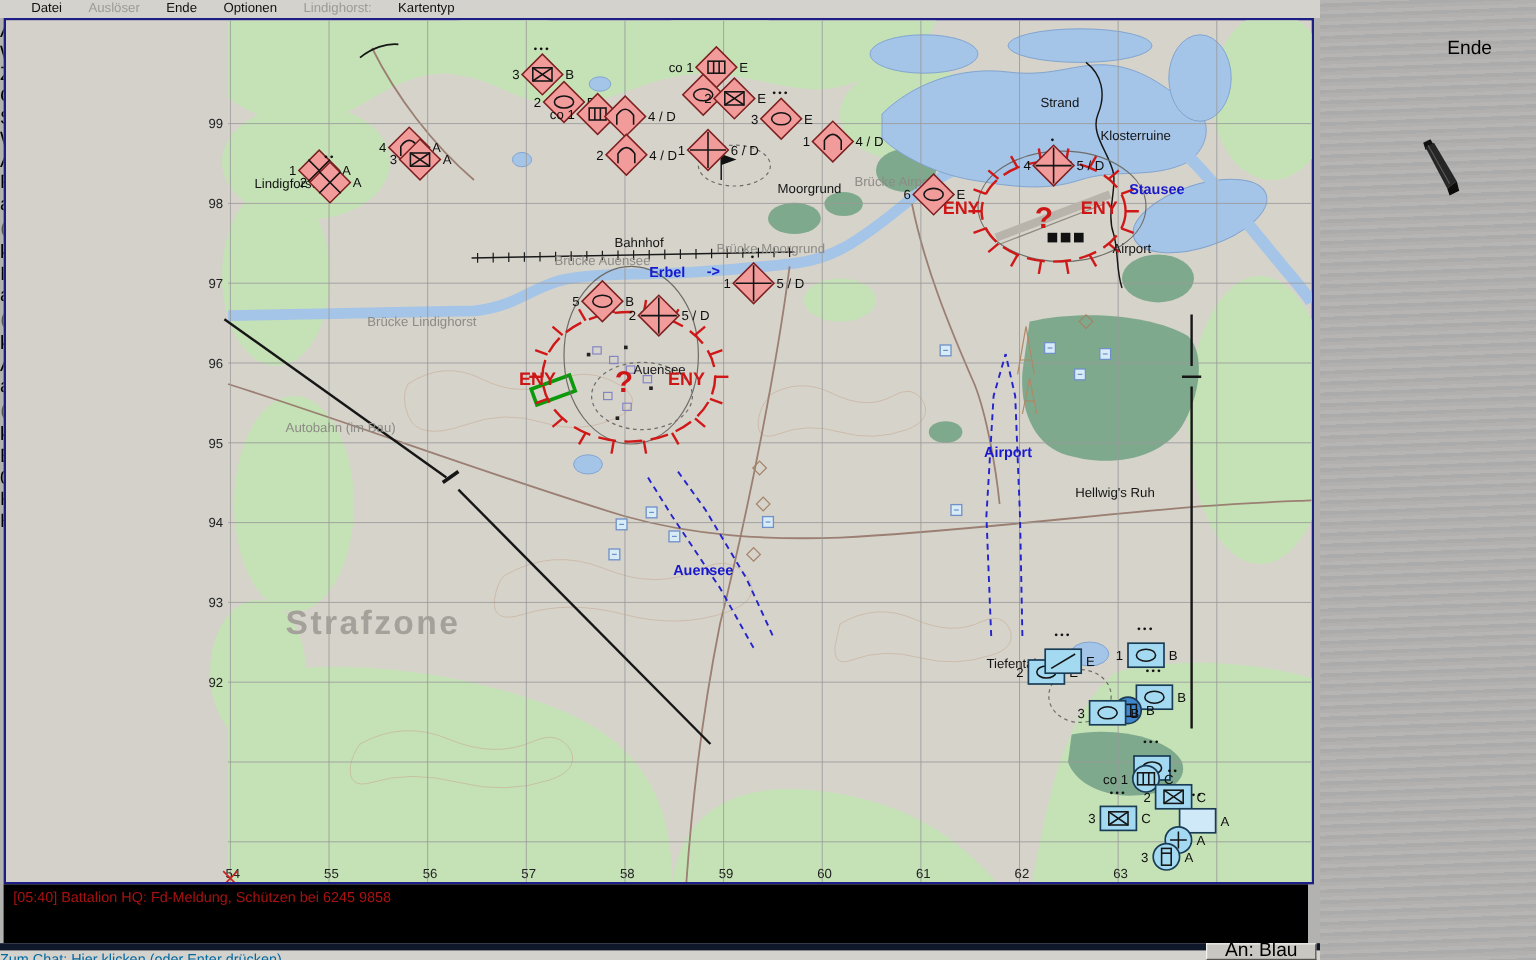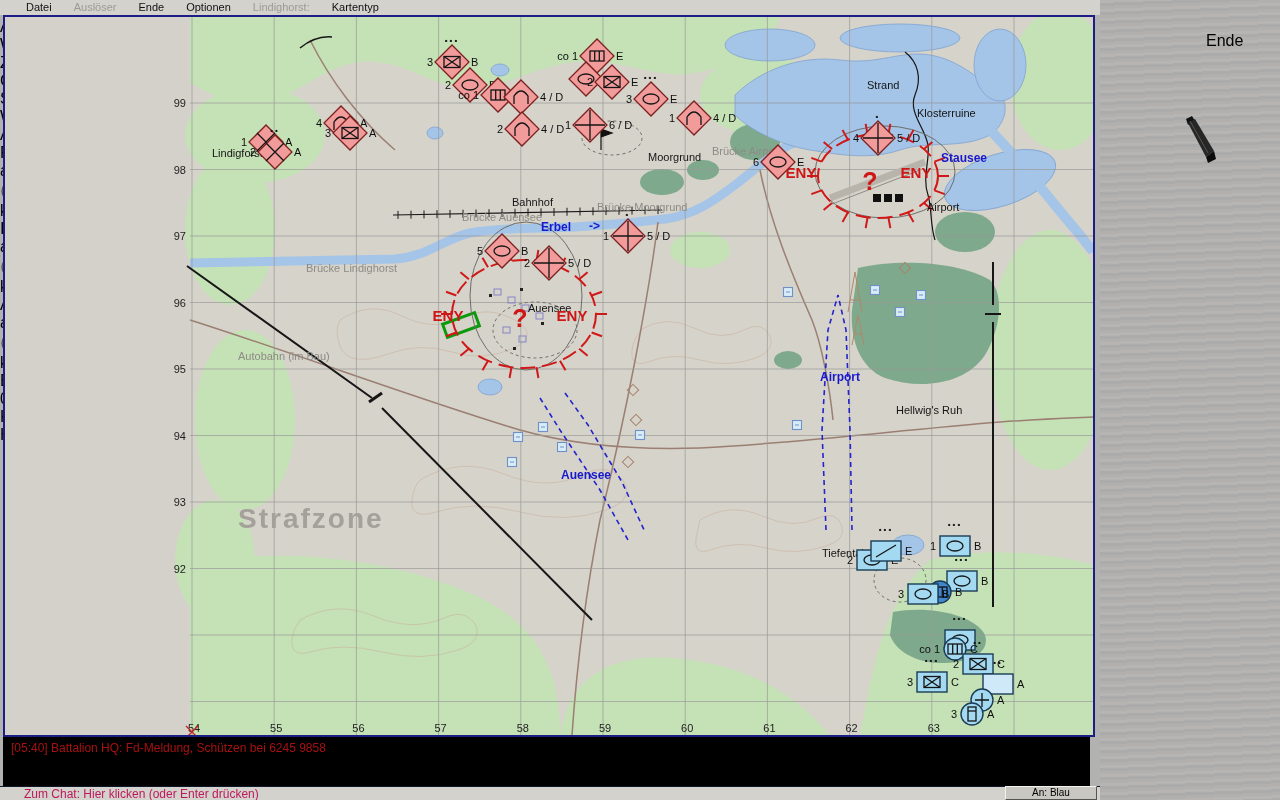--- a/index.html
+++ b/index.html
@@ -21,25 +21,25 @@
   .mlabel-e{font-size:15px;font-weight:bold;fill:#cf1616;}
   .mlabel-q{font-size:25px;font-weight:bold;fill:#cf1616;}
   .ulabel{font-size:11px;fill:#0e0e0e;}
   .udots{font-size:8px;font-weight:bold;fill:#111;letter-spacing:2px;}
   .gridtext{font-size:11px;fill:#222;}
   
   #log{position:absolute;left:3px;top:737px;width:1087px;height:49px;background:#000;
     color:#a81111;font-size:12px;padding:3px 0 0 8px;box-sizing:border-box;}
   #log div{line-height:16px;}
   #statusbar{position:absolute;left:0;top:786px;width:1100px;height:14px;background:#d4d2cc;
-    font-size:12px;line-height:14px;color:#be185d;padding-left:24px;box-sizing:border-box;
-    border-top:1px solid #0f172a;}
+    font-size:12px;line-height:14px;color:#0369a1;padding-left:0;box-sizing:border-box;
+    border-top:6px solid #0f172a;}
   #anblau{position:absolute;left:1005px;top:786px;width:92px;height:14px;background:#c9c7c1;
     border-top:1px solid #f2f2ef;border-left:1px solid #f2f2ef;border-right:1px solid #55544f;
-    border-bottom:1px solid #55544f;font-size:10px;line-height:12px;text-align:center;box-sizing:border-box;}
+    border-bottom:1px solid #55544f;font-size:16px;line-height:12px;text-align:center;box-sizing:border-box;}
   
   #panel{position:absolute;left:1100px;top:0;width:180px;height:800px;
     background:repeating-linear-gradient(178deg,#b6b5b3 0 3px,#acabab 3px 6px,#b1b0ae 6px 9px);}
   #ende{position:absolute;left:1206px;top:32px;width:40px;height:40px;border-radius:50%;
     background:radial-gradient(circle at 35% 30%,#f06a5a,#d únic;}
   #ende{background:radial-gradient(circle at 35% 30%,#ee6a58,#c22424 55%,#8e1414);
     color:#fff;font-size:12px;text-align:center;line-height:40px;
     box-shadow:2px 3px 3px rgba(60,60,60,.55), inset 0 0 0 1px #7d1010;}
   .ktx{position:absolute;font-size:12px;color:#1b1b1b;}
   .acol{position:absolute;width:56px;text-align:center;font-size:12px;color:#1b1b1b;}

